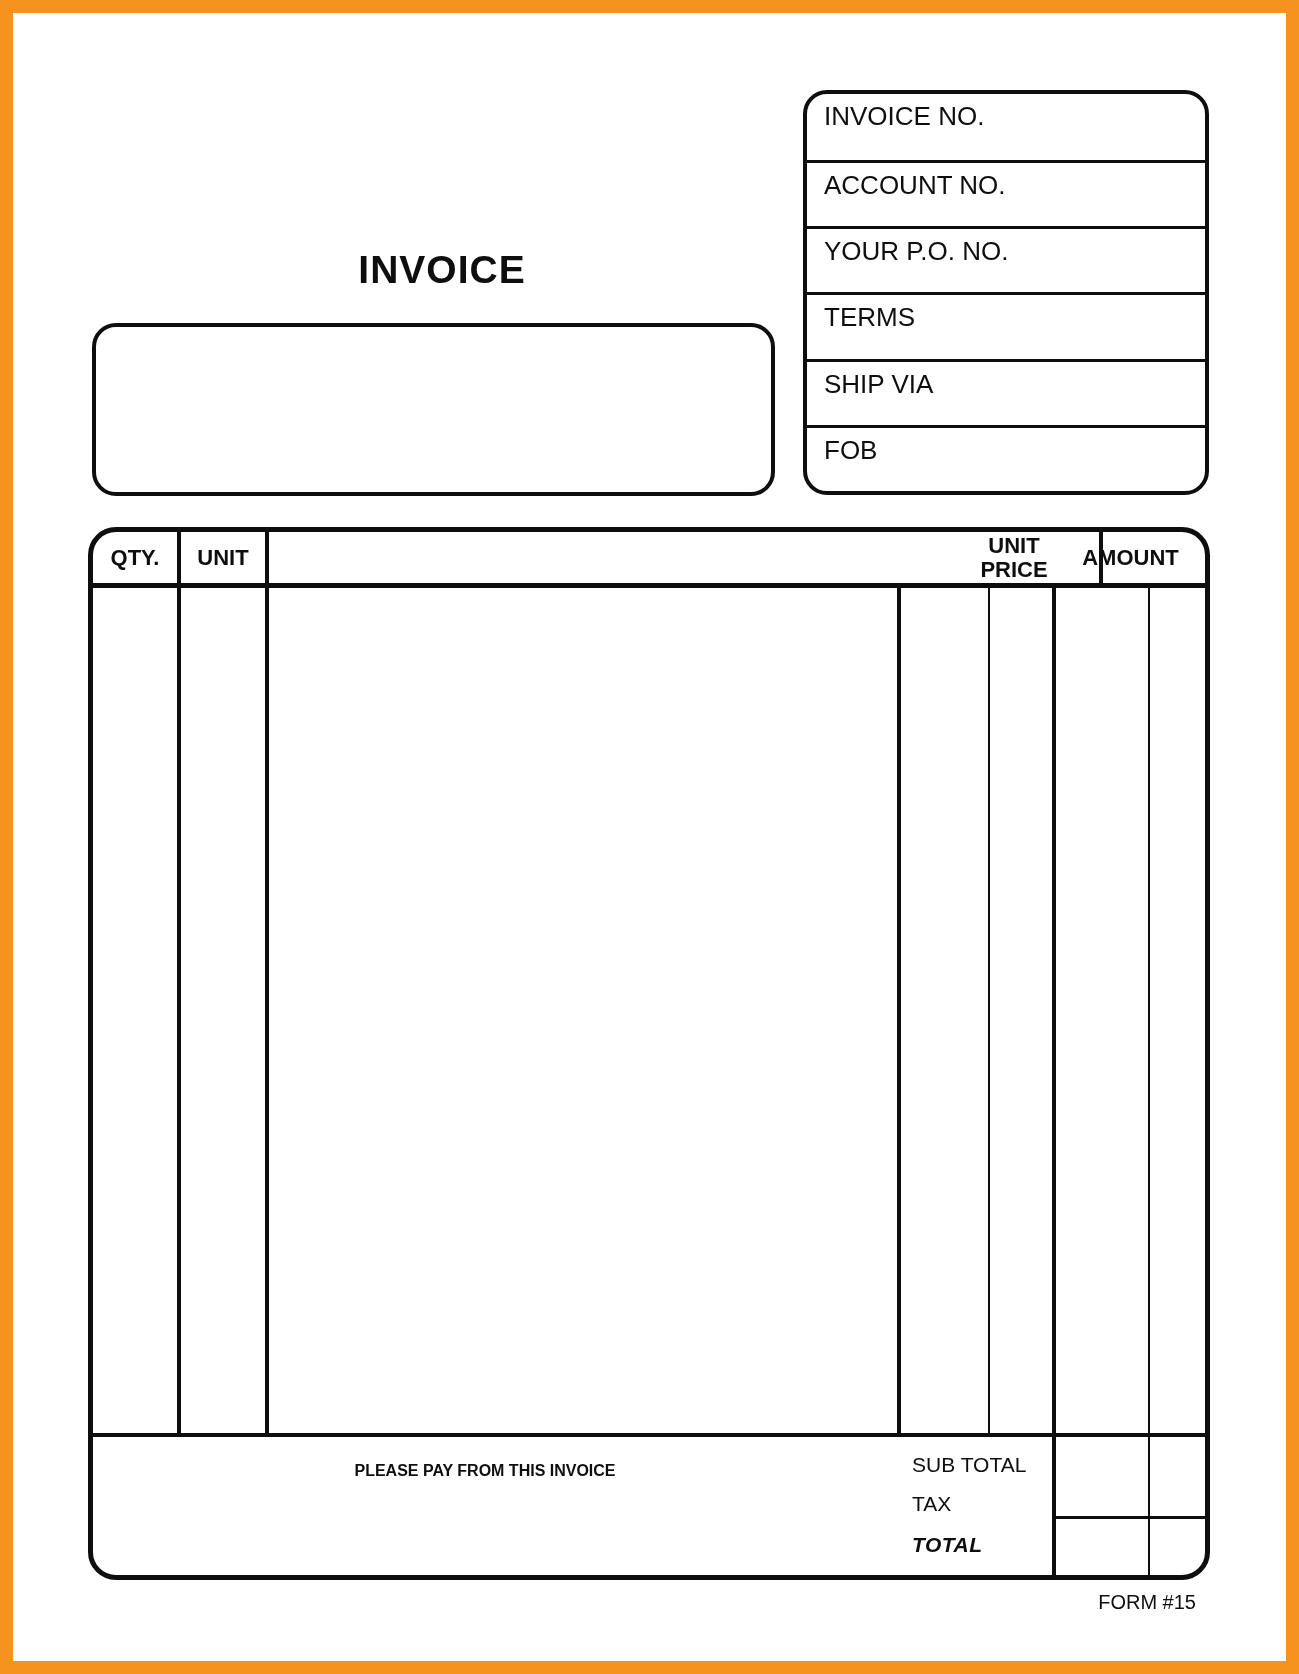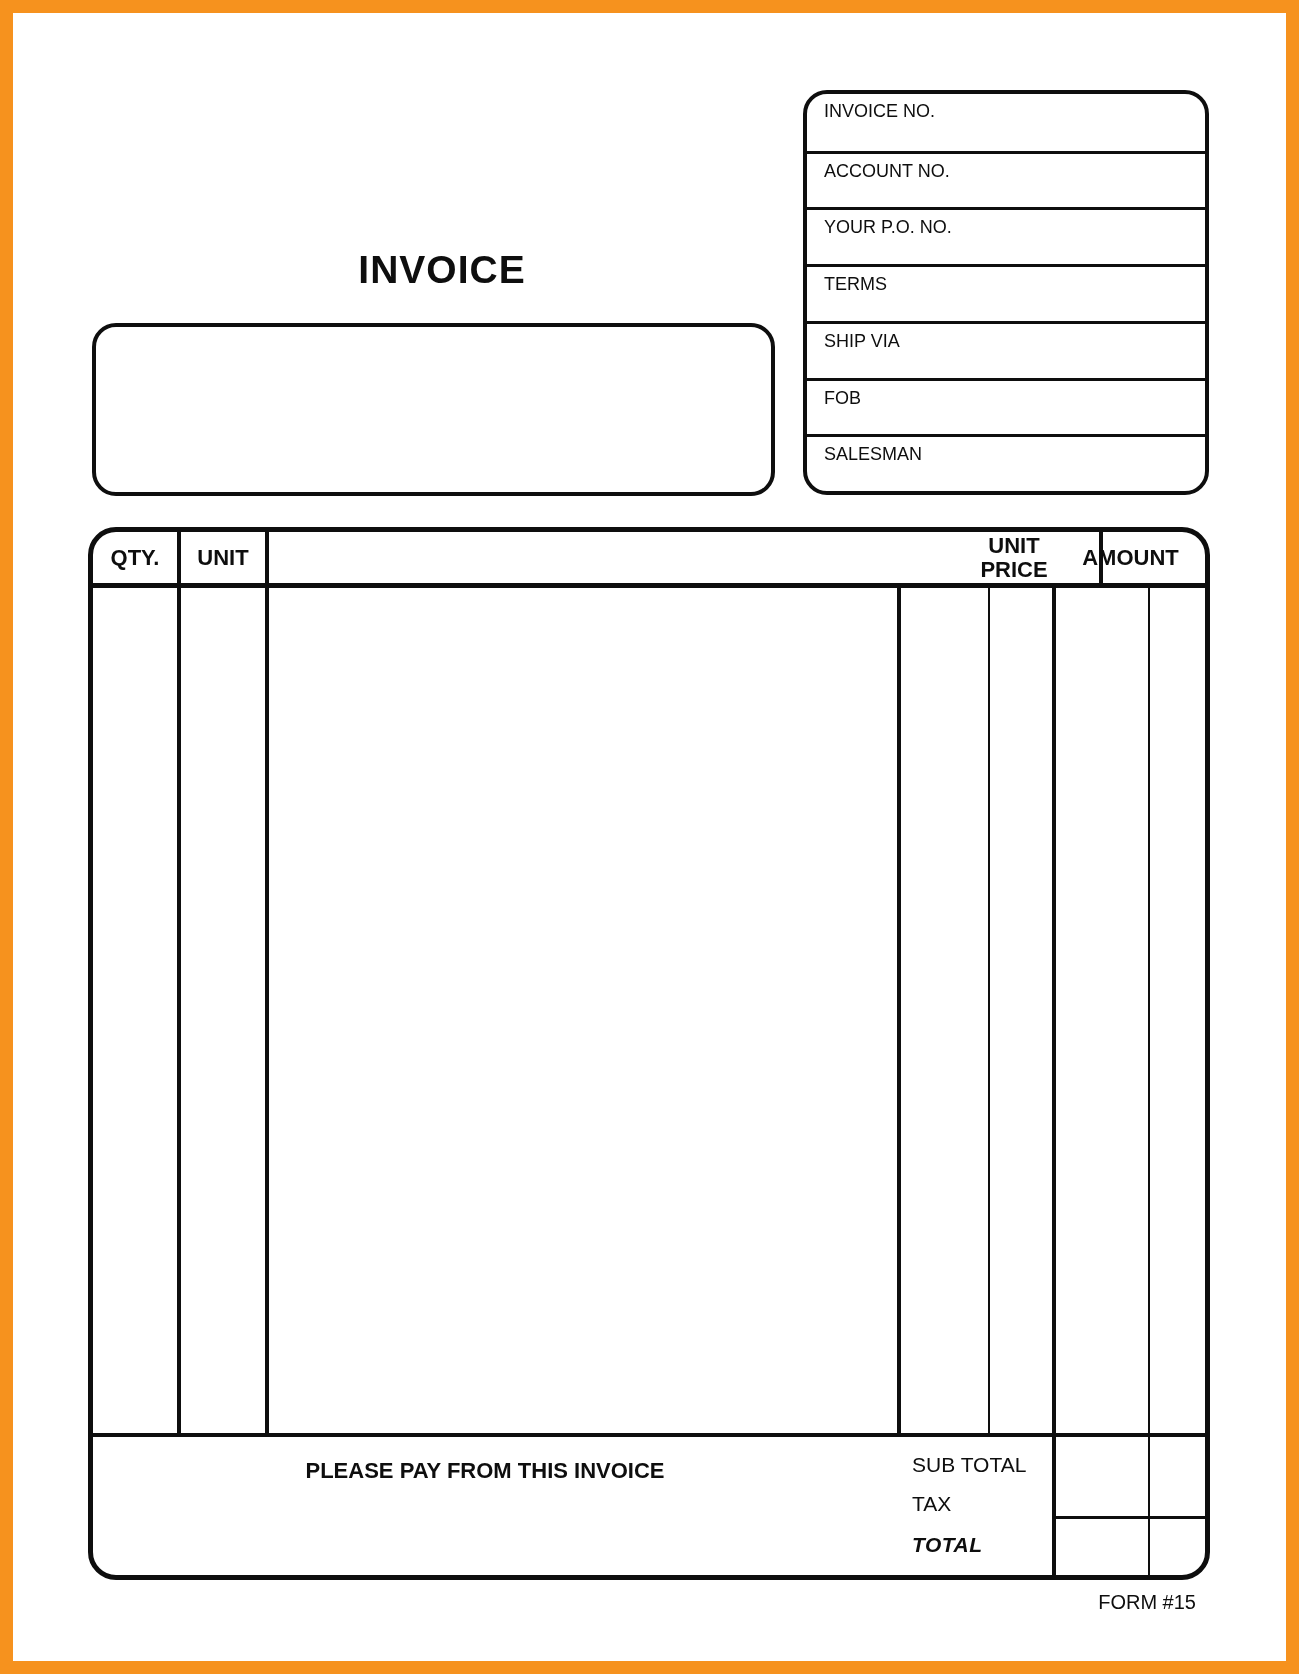--- a/index.html
+++ b/index.html
@@ -16,42 +16,42 @@
   
   .bill-box { left:92px; top:323px; width:683px; height:173px;
               border:4px solid #0e0e0e; border-radius:24px; }
   .bill-box .fill { display:block; width:100%; height:100%; padding:10px 16px; font-size:21px; }
 
   
   .info-box { left:803px; top:90px; width:406px; height:405px;
               border:4px solid #0e0e0e; border-radius:24px;
               display:grid; grid-auto-rows:1fr; overflow:hidden; }
   .info-row { border-top:3px solid #0e0e0e; padding:7px 10px 0 17px;
-              font-size:18px; display:flex; gap:10px; }
+              font-size:26px; display:flex; gap:10px; }
   .info-row:first-child { border-top:none; }
   .info-row .val { flex:1; }
 
   
   .items { left:88px; top:527px; width:1122px; height:1053px;
            border:5px solid #0e0e0e; border-radius:28px; overflow:hidden; }
   .thead { position:absolute; top:0; left:0; width:1112px; height:56px;padding-left:20px; }
   .th { position:absolute; top:0; height:51px; border-right:4px solid #0e0e0e;
         display:flex; align-items:center; justify-content:center;
         font-weight:bold; font-size:22px; text-align:center; line-height:24px; }
   .th.qty    { left:0;     width:88px;  }
   .th.unit   { left:88px;  width:88px;  }
   .th.desc   { left:176px; width:632px; }
   .th.uprice { left:836px; width:174px; }
   .th.amount { left:963px; width:149px; border-right:none;border-radius:13px; }
   .th.uprice .lbl { width:76px; }
   .hline { position:absolute; background:#0e0e0e; }
   .vline { position:absolute; background:#0e0e0e; }
 
   .paynote { left:0; top:926px; width:784px; text-align:center;
-             font-weight:bold; font-size:22px; line-height:26px; }
+             font-weight:bold; font-size:16px; line-height:26px; }
   .sumlbl { left:819px; font-size:21px; line-height:26px; }
   .sumlbl.sub { top:920px; }
   .sumlbl.tax { top:959px; }
   .sumlbl.tot { top:1000px; font-weight:bold; letter-spacing:0.5px;font-style:italic; }
 
   .cell-fill { position:absolute; font-size:21px; padding:4px 8px; }
 
   .form-number { left:1000px; top:1591px; width:196px; text-align:right; font-size:20px; }
 </style>
 </head>
@@ -81,24 +81,20 @@
   <div class="info-row">
     <span>TERMS</span>
     <span class="val"></span>
   </div>
   <div class="info-row">
     <span>SHIP VIA</span>
     <span class="val"></span>
   </div>
   <div class="info-row">
     <span>FOB</span>
-    <span class="val"></span>
-  </div>
-  <div class="info-row">
-    <span>SALESMAN</span>
     <span class="val"></span>
   </div>
 </div>
 
 <div class="abs items">
 
   <div class="thead">
     <div class="th qty">
       <span class="lbl">QTY.</span>
     </div>

